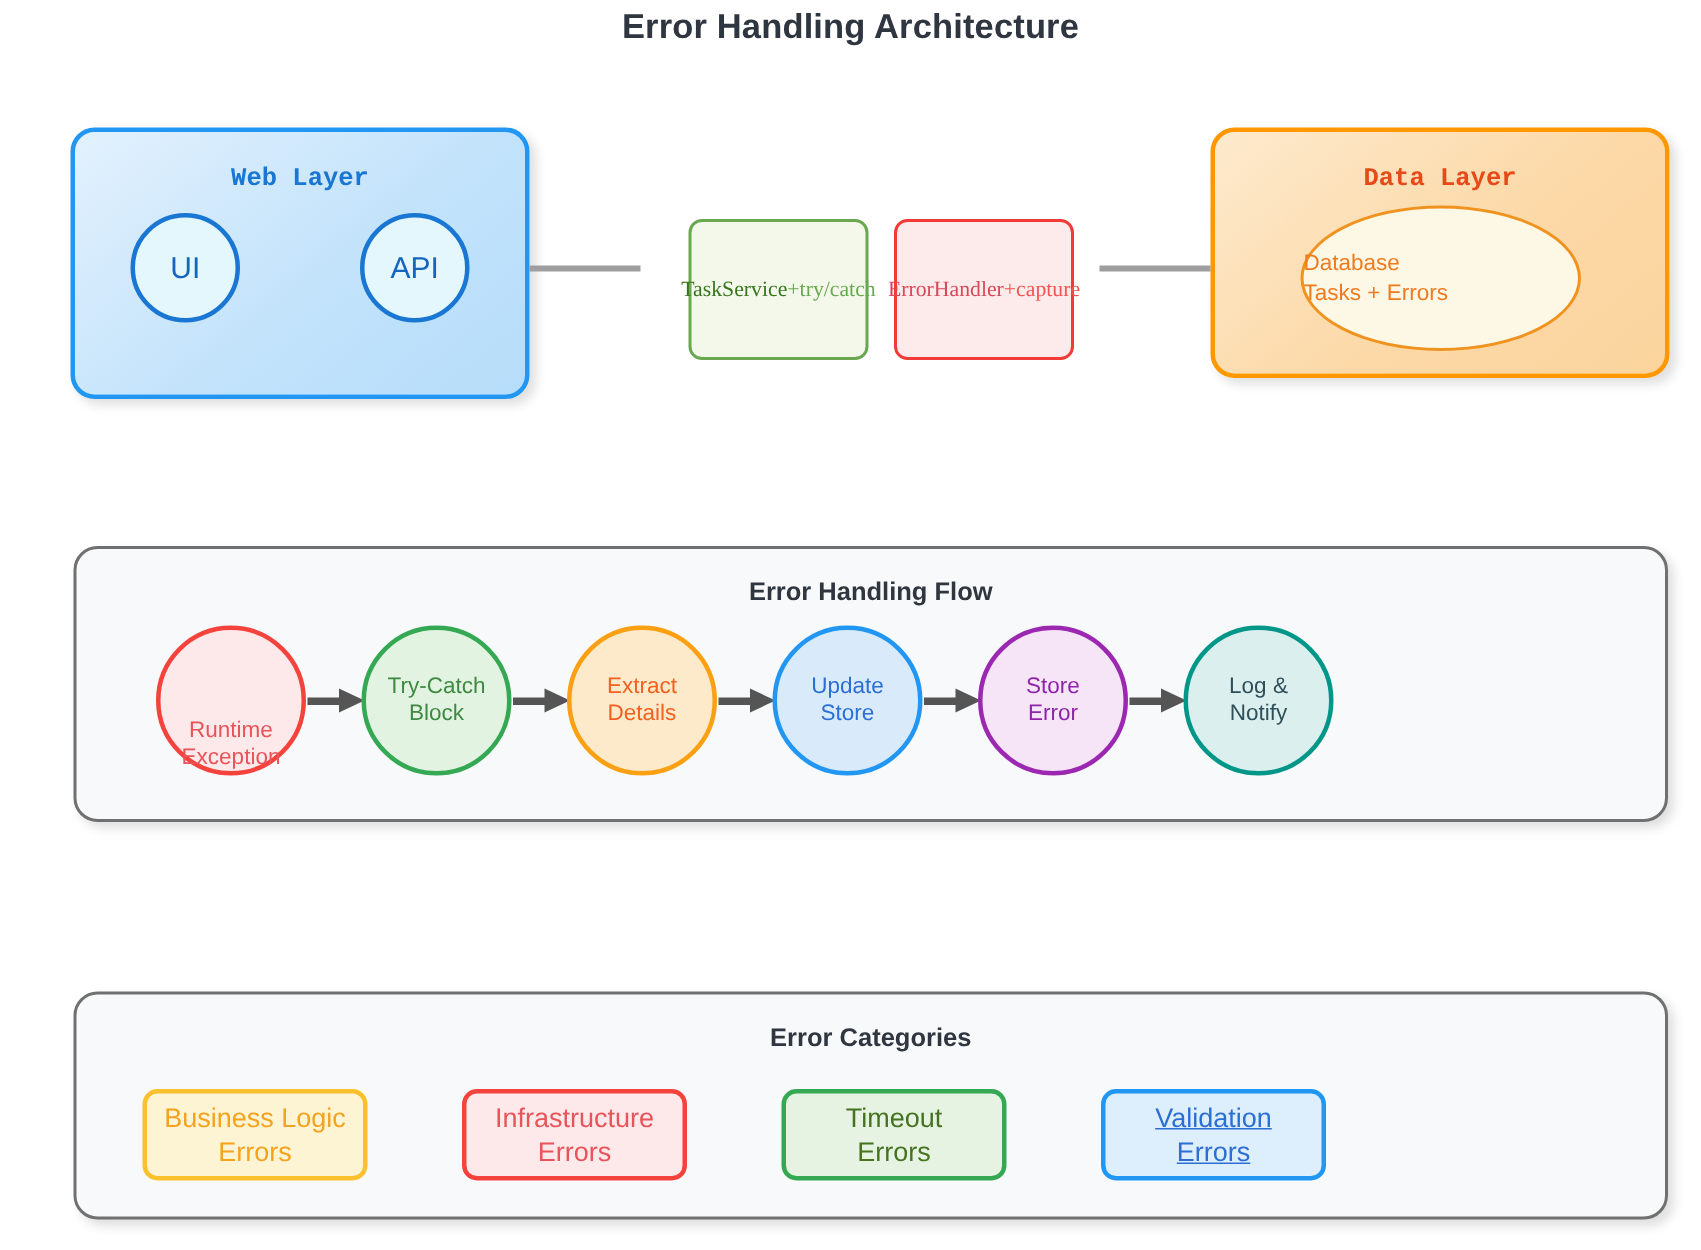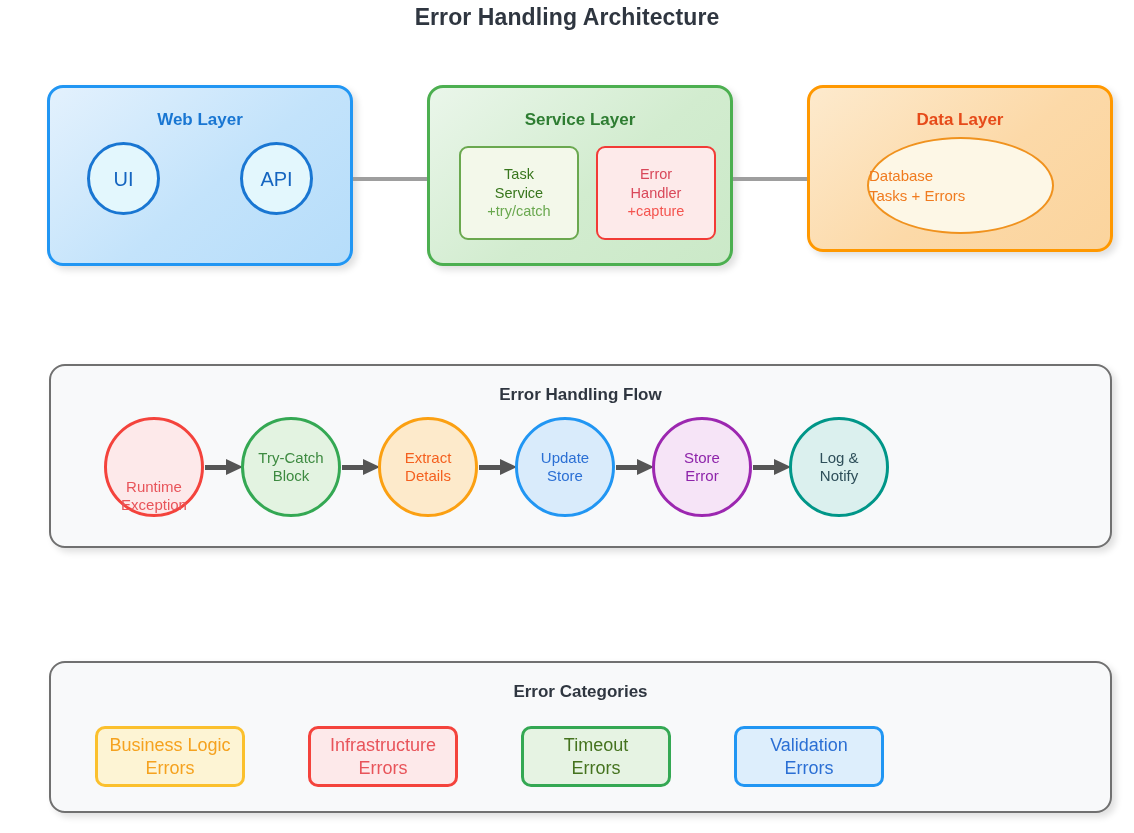--- a/index.html
+++ b/index.html
@@ -32,20 +32,21 @@
     color: #2f3640;
     letter-spacing: 0.1px;
   }
 
   
   .layer-box {
     position: absolute;
     border-radius: 16px;
     box-shadow: 4px 4px 7px rgba(0,0,0,0.13);
     box-sizing: border-box;
+    font-family: Liberation Mono, monospace;
   }
   .layer-title {
     position: absolute;
     left: 0;
     right: 0;
     top: 22px;
     text-align: center;
     font-size: 17px;
     font-weight: bold;
   }
@@ -95,26 +96,27 @@
 
   
   .inner-box {
     position: absolute;
     top: 146px;
     width: 120px;
     height: 94px;
     border-radius: 9px;
     box-sizing: border-box;
     display: flex;
-    flex-direction: column;
+    flex-direction: row;
     align-items: center;
     justify-content: center;
     font-size: 14.5px;
     line-height: 1.28;
     text-align: center;
+    font-family: Liberation Serif, serif;
   }
   #box-task-service {
     left: 459px;
     border: 2.5px solid #6aa84f;
     background: #f3f8ea;
     color: #38761d;
   }
   #box-task-service .sub { color: #6aa84f; }
   #box-error-handler {
     left: 596px;
@@ -246,23 +248,20 @@
   <div class="layer-box" id="web-layer">
     <div class="layer-title">Web Layer</div>
   </div>
   <div class="node-circle web-node" id="node-ui">
     <span>UI</span>
   </div>
   <div class="node-circle web-node" id="node-api">
     <span>API</span>
   </div>
 
-  <div class="layer-box" id="service-layer">
-    <div class="layer-title">Service Layer</div>
-  </div>
   <div class="inner-box" id="box-task-service">
     <span>Task</span>
     <span>Service</span>
     <span class="sub">+try/catch</span>
   </div>
   <div class="inner-box" id="box-error-handler">
     <span>Error</span>
     <span>Handler</span>
     <span class="sub">+capture</span>
   </div>
@@ -337,19 +336,19 @@
         <span>Errors</span>
       </div>
       <div class="cat-chip" style="left: 308px; border-color: rgb(244, 67, 60); background: rgb(253, 233, 234); color: rgb(232, 84, 90);">
         <span>Infrastructure</span>
         <span>Errors</span>
       </div>
       <div class="cat-chip" style="left: 521px; border-color: rgb(52, 168, 83); background: rgb(230, 243, 227); color: rgb(69, 115, 31);">
         <span>Timeout</span>
         <span>Errors</span>
       </div>
-      <div class="cat-chip" style="left: 734px; border-color: rgb(33, 150, 243); background: rgb(221, 238, 252); color: rgb(43, 111, 212);">
+      <div class="cat-chip" style="left: 734px; border-color: rgb(33, 150, 243); background: rgb(221, 238, 252); color: rgb(43, 111, 212); text-decoration: underline;">
         <span>Validation</span>
         <span>Errors</span>
       </div>
     </div>
 
 </div>
 
 </body></html>

